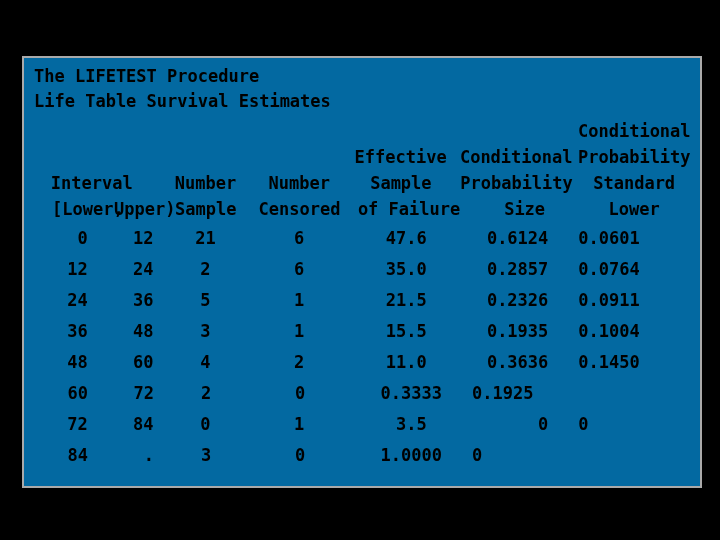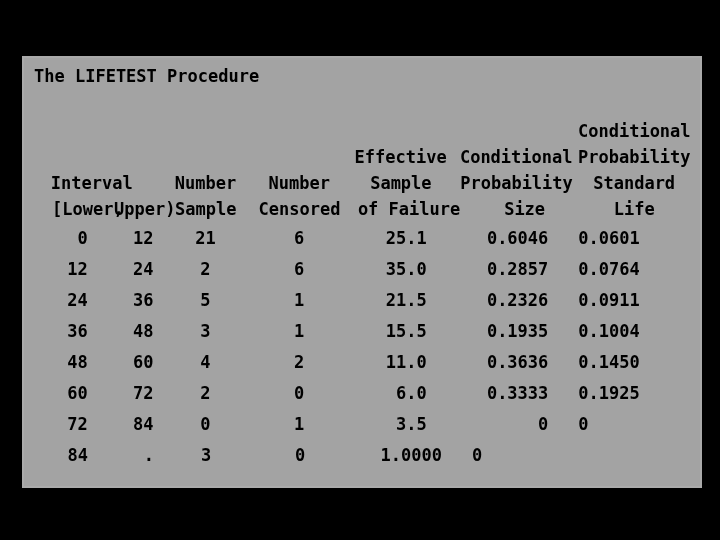--- a/index.html
+++ b/index.html
@@ -1,16 +1,16 @@
 <!DOCTYPE html>
 <html><head>
 <meta charset="utf-8">
 <style>
 html,body{margin:0;padding:0;width:720px;height:540px;background:#000;font-family:"SimSun","NSimSun","MS Song",monospace;font-weight:bold}
-.card{position:absolute;left:22px;top:56px;width:676px;height:428px;background:#a3a3a3;border:2px solid #aaa}
+.card{position:absolute;left:22px;top:56px;width:676px;height:428px;background:#0369a1;border:2px solid #aaa}
 .title1{position:absolute;left:10px;top:8px;font-size:17px;letter-spacing:0}
 .title2{position:absolute;left:10px;top:33px;font-size:17px;letter-spacing:0}
 .tbl{position:absolute;left:0;top:60px;width:666px;font-size:17px}
 .row{display:flex;height:31px;align-items:center}
 .c{display:inline-block;text-align:center}
 .c0{width:68px;text-align:right;padding-right:4px;box-sizing:border-box}
 .c1{width:68px;text-align:right;padding-right:6px;box-sizing:border-box}
 .c2{width:92px;text-align:center}
 .c3{width:96px;text-align:center}
 .c4{width:108px;text-align:center}
@@ -22,20 +22,21 @@
 .data .c3{text-align:center}
 .data .c4{text-align:right;padding-right:28px;box-sizing:border-box}
 .data .c5{text-align:right;padding-right:30px;box-sizing:border-box}
 .data .c6{text-align:left;padding-right:20px;box-sizing:border-box}
 </style>
 </head>
 <body>
 
 <div class="card">
   <div class="title1">The LIFETEST Procedure</div>
+  <div class="title2">Life Table Survival Estimates</div>
 
   <div class="tbl">
 
     <div class="row hd">
       <span class="c c0"></span>
         <span class="c c1"></span>
       <span class="c c2"></span>
         <span class="c c3"></span>
       <span class="c c4"></span>
       <span class="c c5"></span>
@@ -61,31 +62,31 @@
       <span class="c c6">Standard</span>
     </div>
 
     <div class="row hd">
       <span class="c c0" style="text-align:right;padding-left:28px">[Lower,</span>
       <span class="c c1" style="text-align:left;padding-left:22px">Upper)</span>
       <span class="c c2">Sample</span>
       <span class="c c3">Censored</span>
       <span class="c c5">of Failure</span>
       <span class="c c4">Size</span>
-      <span class="c c6">Life</span>
+      <span class="c c6">Lower</span>
     </div>
 
     <div id="data-rows">
         <div class="row data">
           <span class="c c0">0</span>
           <span class="c c1">12</span>
           <span class="c c2">21</span>
           <span class="c c3">6</span>
-          <span class="c c4">25.1</span>
-          <span class="c c5">0.6046</span>
+          <span class="c c4">47.6</span>
+          <span class="c c5">0.6124</span>
           <span class="c c6">0.0601</span>
         </div>
         <div class="row data">
           <span class="c c0">12</span>
           <span class="c c1">24</span>
           <span class="c c2">2</span>
           <span class="c c3">6</span>
           <span class="c c4">35.0</span>
           <span class="c c5">0.2857</span>
           <span class="c c6">0.0764</span>
@@ -115,21 +116,20 @@
           <span class="c c3">2</span>
           <span class="c c4">11.0</span>
           <span class="c c5">0.3636</span>
           <span class="c c6">0.1450</span>
         </div>
         <div class="row data">
           <span class="c c0">60</span>
           <span class="c c1">72</span>
           <span class="c c2">2</span>
           <span class="c c3">0</span>
-          <span class="c c4">6.0</span>
           <span class="c c5">0.3333</span>
           <span class="c c6">0.1925</span>
         </div>
         <div class="row data">
           <span class="c c0">72</span>
           <span class="c c1">84</span>
           <span class="c c2">0</span>
           <span class="c c3">1</span>
           <span class="c c4">3.5</span>
           <span class="c c5">0</span>

